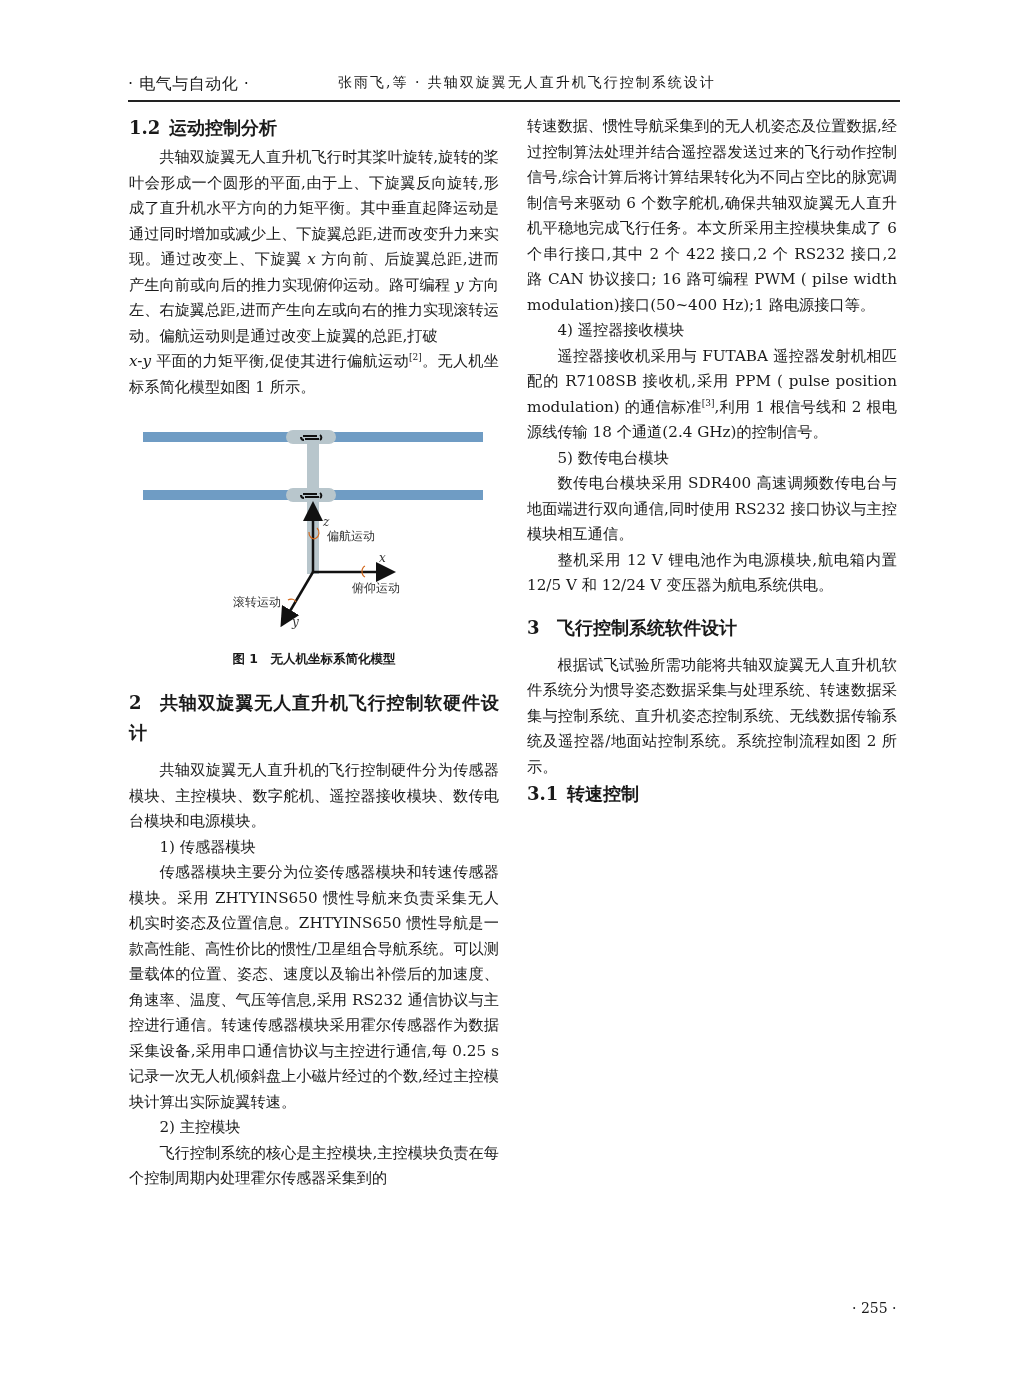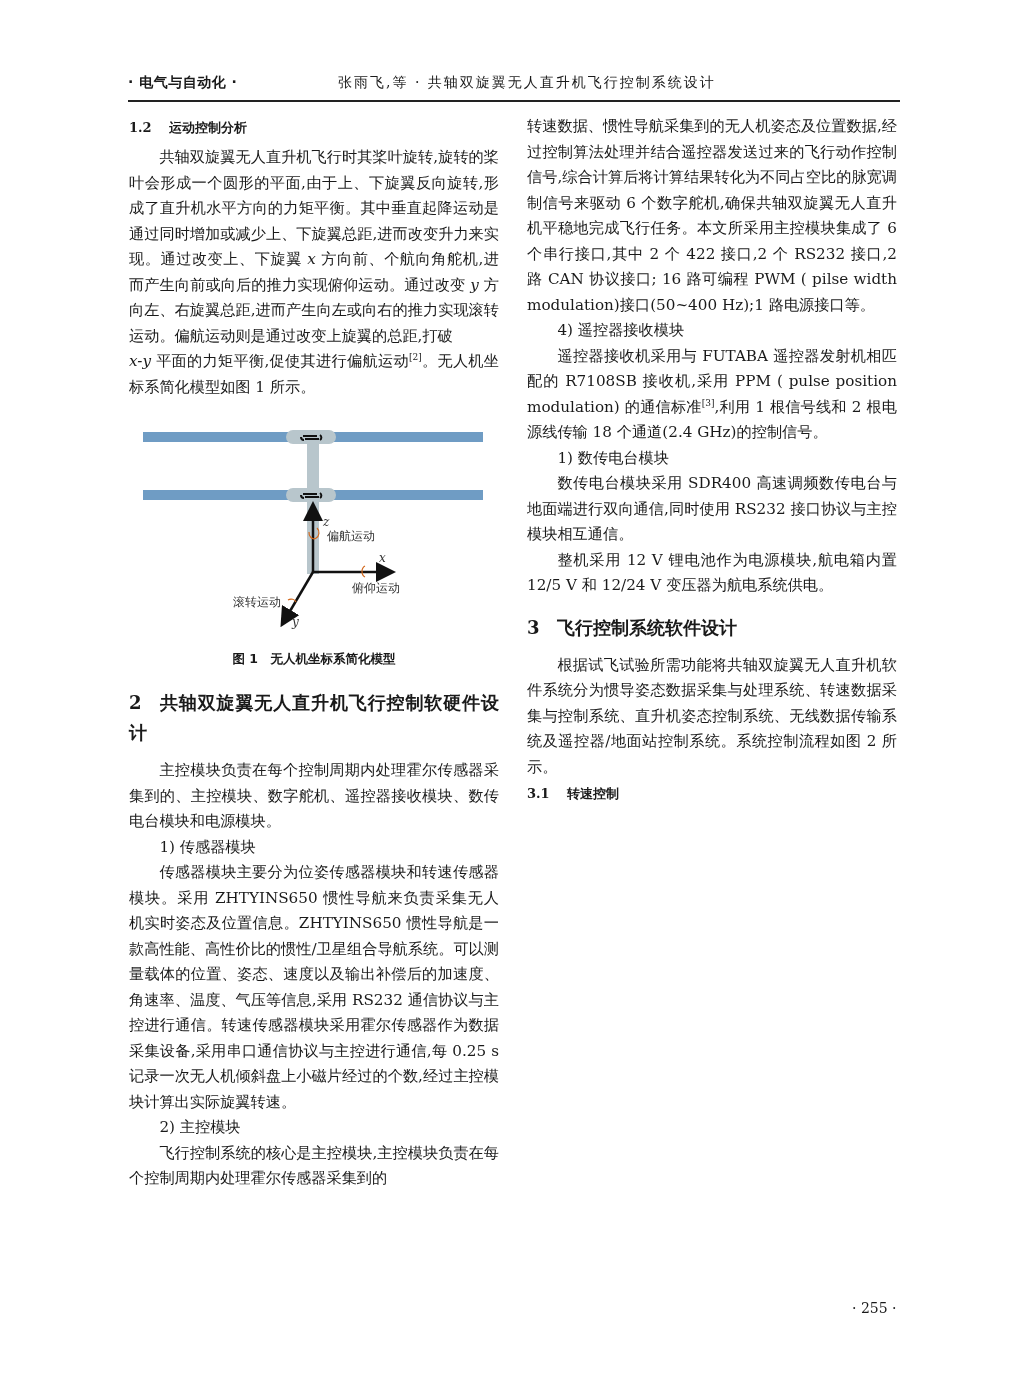--- a/index.html
+++ b/index.html
@@ -1,30 +1,30 @@
 <!DOCTYPE html>
 <html><head>
 <meta charset="utf-8">
 <style>
   html, body { margin:0; padding:0; background:#fff; }
   body { width:1025px; height:1379px; position:relative; overflow:hidden;
          font-family:"DejaVu Serif","Liberation Serif",serif; color:#1a1a1a; }
   .header { position:absolute; left:128px; top:70px; width:770px; height:30px; }
   .header .journal { position:absolute; left:0; top:4px; font-family:"DejaVu Sans","Liberation Sans",sans-serif;
-                     font-weight:bold; font-size:14px; letter-spacing:0.5px;text-align:right; }
+                     font-weight:normal; font-size:16px; letter-spacing:0.5px;text-align:right; }
   .header .running { position:absolute; left:210px; top:4px; font-size:14px; letter-spacing:2px; }
   .header .rule { position:absolute; left:0; top:30px; width:772px; height:2px; background:#222; }
 
   .col { position:absolute; top:114px; width:370px; font-size:15.2px; line-height:25.5px; text-align:justify; }
   .col.left { left:129px; }
   .col.right { left:527px; }
   .p { margin:0; text-indent:2em; }
   .p.noindent { text-indent:0; }
   .sub { margin:0; text-indent:2em; }
-  .h2 { font-family:"DejaVu Sans","Liberation Sans",sans-serif; font-size:13px; font-weight:bold; margin:2px 0 5px 0; line-height:24px;}
+  .h2 { font-family:"DejaVu Sans","Liberation Sans",sans-serif; font-size:18px; font-weight:bold; margin:2px 0 5px 0; line-height:24px;}
   .h2 .num { display:inline-block; width:40px; font-family:"DejaVu Serif","Liberation Serif",serif; }
   .h1 { font-family:"DejaVu Sans","Liberation Sans",sans-serif; font-size:18px; font-weight:bold; line-height:30px; margin:0 0 10px 0; }
   .h1 .num { display:inline-block; width:30px; font-family:"DejaVu Serif","Liberation Serif",serif;}
   sup { font-size:9px; vertical-align:super; line-height:0; }
   i { font-style:italic; }
 
   .figure { position:relative; width:370px; height:258px; margin:20px 0 10px 0; }
   .figure svg { position:absolute; left:0; top:0; }
   .caption { font-family:"DejaVu Sans","Liberation Sans",sans-serif; font-weight:bold; font-size:12.5px;
              text-align:center; position:absolute; left:0; width:370px; top:226px; }
@@ -39,21 +39,21 @@
 <div class="header">
   <span class="journal">· 电气与自动化 ·</span>
   <span class="running">张雨飞,等 · 共轴双旋翼无人直升机飞行控制系统设计</span>
   <div class="rule"></div>
 </div>
 
 <div class="col left">
   <div class="h2">
     <span class="num">1.2</span><span>运动控制分析</span>
   </div>
-  <p class="p"><span>共轴双旋翼无人直升机飞行时其桨叶旋转,旋转的桨叶会形成一个圆形的平面,由于上、下旋翼反向旋转,形成了直升机水平方向的力矩平衡。其中垂直起降运动是通过同时增加或减少上、下旋翼总距,进而改变升力来实现。通过改变上、下旋翼</span> <i>x</i> <span>方向前、个航向角舵机,进而产生向前或向后的推力实现俯仰运动。通过改变</span> <i>y</i> <span>方向左、右旋翼总距,进而产生向左或向右的推力实现滚转运动。偏航运动则是通过改变上旋翼的总距,打破</span><br><i>x-y</i> <span>平面的力矩平衡,促使其进行偏航运动</span><sup>[2]</sup><span>。无人机坐标系简化模型如图 1 所示。</span></p>
+  <p class="p"><span>共轴双旋翼无人直升机飞行时其桨叶旋转,旋转的桨叶会形成一个圆形的平面,由于上、下旋翼反向旋转,形成了直升机水平方向的力矩平衡。其中垂直起降运动是通过同时增加或减少上、下旋翼总距,进而改变升力来实现。通过改变上、下旋翼</span> <i>x</i> <span>方向前、后旋翼总距,进而产生向前或向后的推力实现俯仰运动。路可编程</span> <i>y</i> <span>方向左、右旋翼总距,进而产生向左或向右的推力实现滚转运动。偏航运动则是通过改变上旋翼的总距,打破</span><br><i>x-y</i> <span>平面的力矩平衡,促使其进行偏航运动</span><sup>[2]</sup><span>。无人机坐标系简化模型如图 1 所示。</span></p>
 
   <div class="figure">
     <svg width="370" height="230" viewBox="0 0 370 230">
       <defs>
         <marker id="ah" markerWidth="8" markerHeight="8" refX="6" refY="4" orient="auto">
           <path d="M0,0 L8,4 L0,8 z" fill="#111"></path>
         </marker>
       </defs>
       <rect x="14" y="12" width="340" height="10" fill="#6f9cc4"></rect>
       <rect x="14" y="70" width="340" height="10" fill="#6f9cc4"></rect>
@@ -74,32 +74,32 @@
     <span class="axis-label" style="left:163px;top:190px">y</span>
     <span class="fig-label" style="left:198px;top:104px">偏航运动</span>
     <span class="fig-label" style="left:223px;top:156px">俯仰运动</span>
     <span class="fig-label" style="left:104px;top:170px">滚转运动</span>
     <div class="caption">图 1　无人机坐标系简化模型</div>
   </div>
 
   <div class="h1">
     <span class="num">2</span><span>共轴双旋翼无人直升机飞行控制软硬件设计</span>
   </div>
-  <p class="p">主控模块负责在每个控制周期内处理霍尔传感器采集到的、主控模块、数字舵机、遥控器接收模块、数传电台模块和电源模块。</p>
+  <p class="p">共轴双旋翼无人直升机的飞行控制硬件分为传感器模块、主控模块、数字舵机、遥控器接收模块、数传电台模块和电源模块。</p>
   <p class="sub">1) 传感器模块</p>
   <p class="p">传感器模块主要分为位姿传感器模块和转速传感器模块。采用 ZHTYINS650 惯性导航来负责采集无人机实时姿态及位置信息。ZHTYINS650 惯性导航是一款高性能、高性价比的惯性/卫星组合导航系统。可以测量载体的位置、姿态、速度以及输出补偿后的加速度、角速率、温度、气压等信息,采用 RS232 通信协议与主控进行通信。转速传感器模块采用霍尔传感器作为数据采集设备,采用串口通信协议与主控进行通信,每 0.25 s 记录一次无人机倾斜盘上小磁片经过的个数,经过主控模块计算出实际旋翼转速。</p>
   <p class="sub">2) 主控模块</p>
   <p class="p">飞行控制系统的核心是主控模块,主控模块负责在每个控制周期内处理霍尔传感器采集到的</p>
 </div>
 
 <div class="col right">
   <p class="p noindent">转速数据、惯性导航采集到的无人机姿态及位置数据,经过控制算法处理并结合遥控器发送过来的飞行动作控制信号,综合计算后将计算结果转化为不同占空比的脉宽调制信号来驱动 6 个数字舵机,确保共轴双旋翼无人直升机平稳地完成飞行任务。本文所采用主控模块集成了 6 个串行接口,其中 2 个 422 接口,2 个 RS232 接口,2 路 CAN 协议接口; 16 路可编程 PWM ( pilse width modulation)接口(50~400 Hz);1 路电源接口等。</p>
   <p class="sub">4) 遥控器接收模块</p>
   <p class="p"><span>遥控器接收机采用与 FUTABA 遥控器发射机相匹配的 R7108SB 接收机,采用 PPM ( pulse position modulation) 的通信标准</span><sup>[3]</sup><span>,利用 1 根信号线和 2 根电源线传输 18 个通道(2.4 GHz)的控制信号。</span></p>
-  <p class="sub">1) 数传电台模块</p>
+  <p class="sub">5) 数传电台模块</p>
   <p class="p">数传电台模块采用 SDR400 高速调频数传电台与地面端进行双向通信,同时使用 RS232 接口协议与主控模块相互通信。</p>
   <p class="p">整机采用 12 V 锂电池作为电源模块,航电箱内置 12/5 V 和 12/24 V 变压器为航电系统供电。</p>
 
   <div class="h1" style="margin-top:14px">
     <span class="num">3</span><span>飞行控制系统软件设计</span>
   </div>
   <p class="p">根据试飞试验所需功能将共轴双旋翼无人直升机软件系统分为惯导姿态数据采集与处理系统、转速数据采集与控制系统、直升机姿态控制系统、无线数据传输系统及遥控器/地面站控制系统。系统控制流程如图 2 所示。</p>
   <div class="h2">
     <span class="num">3.1</span><span>转速控制</span>
   </div>

